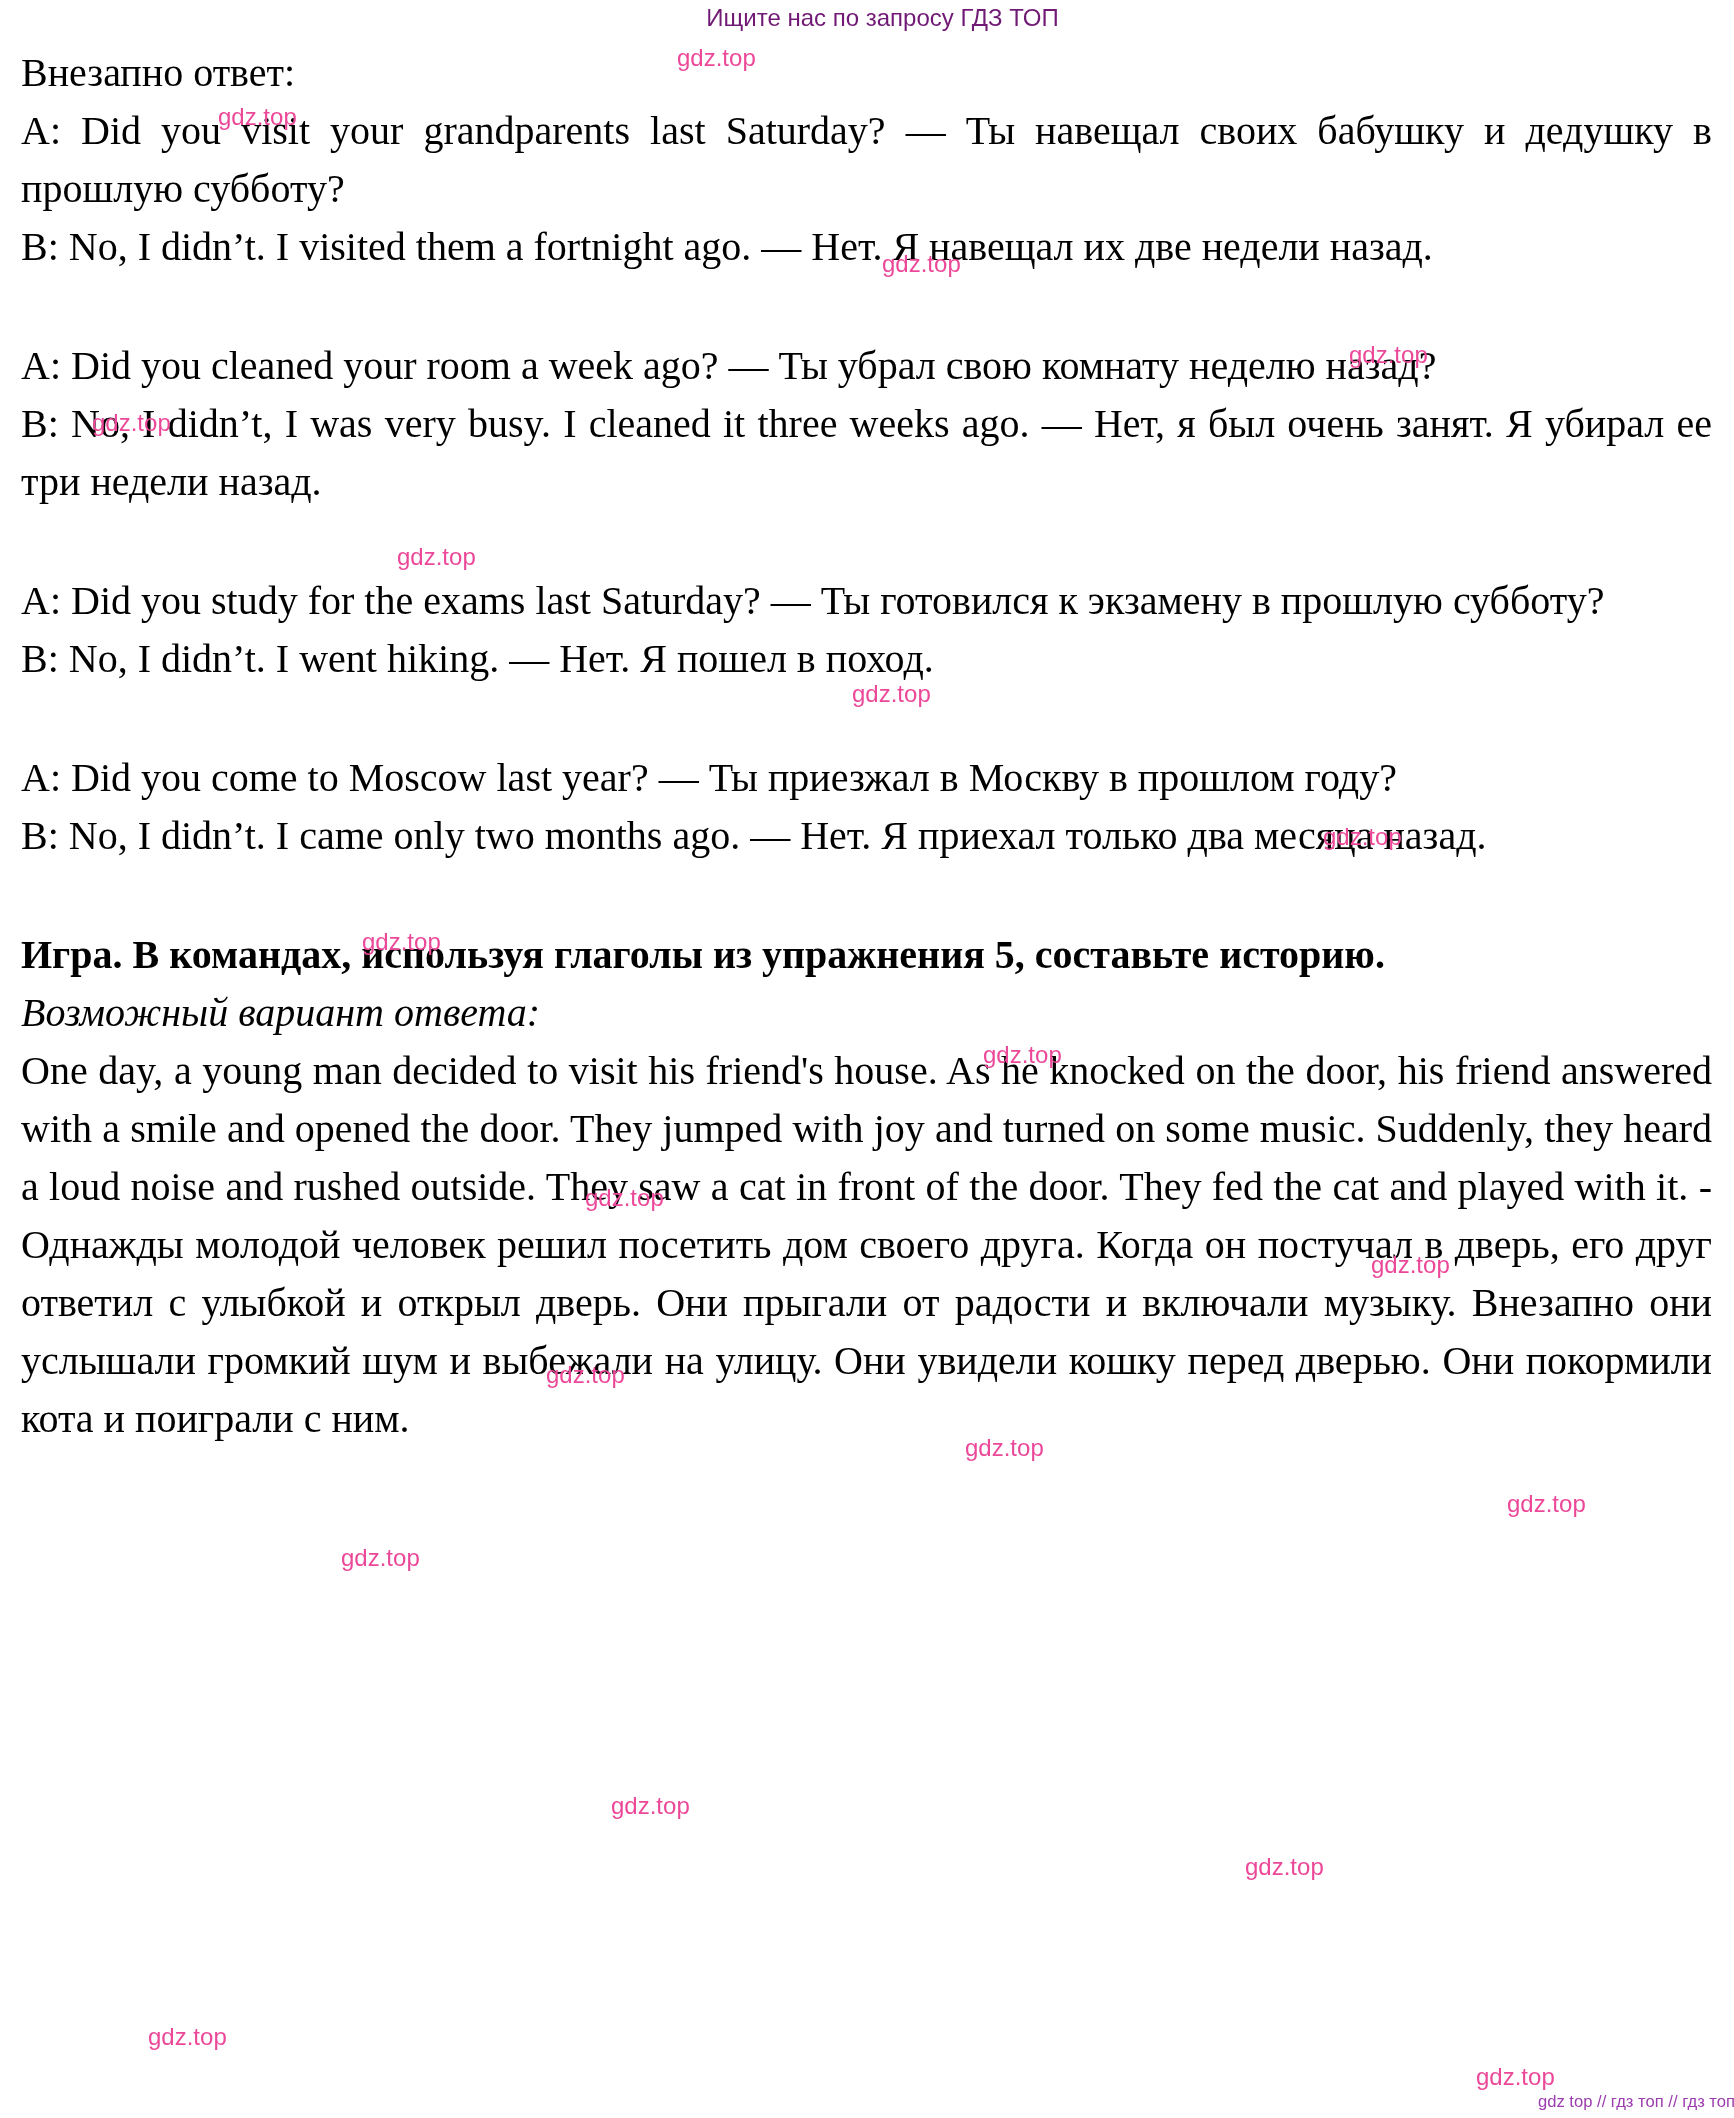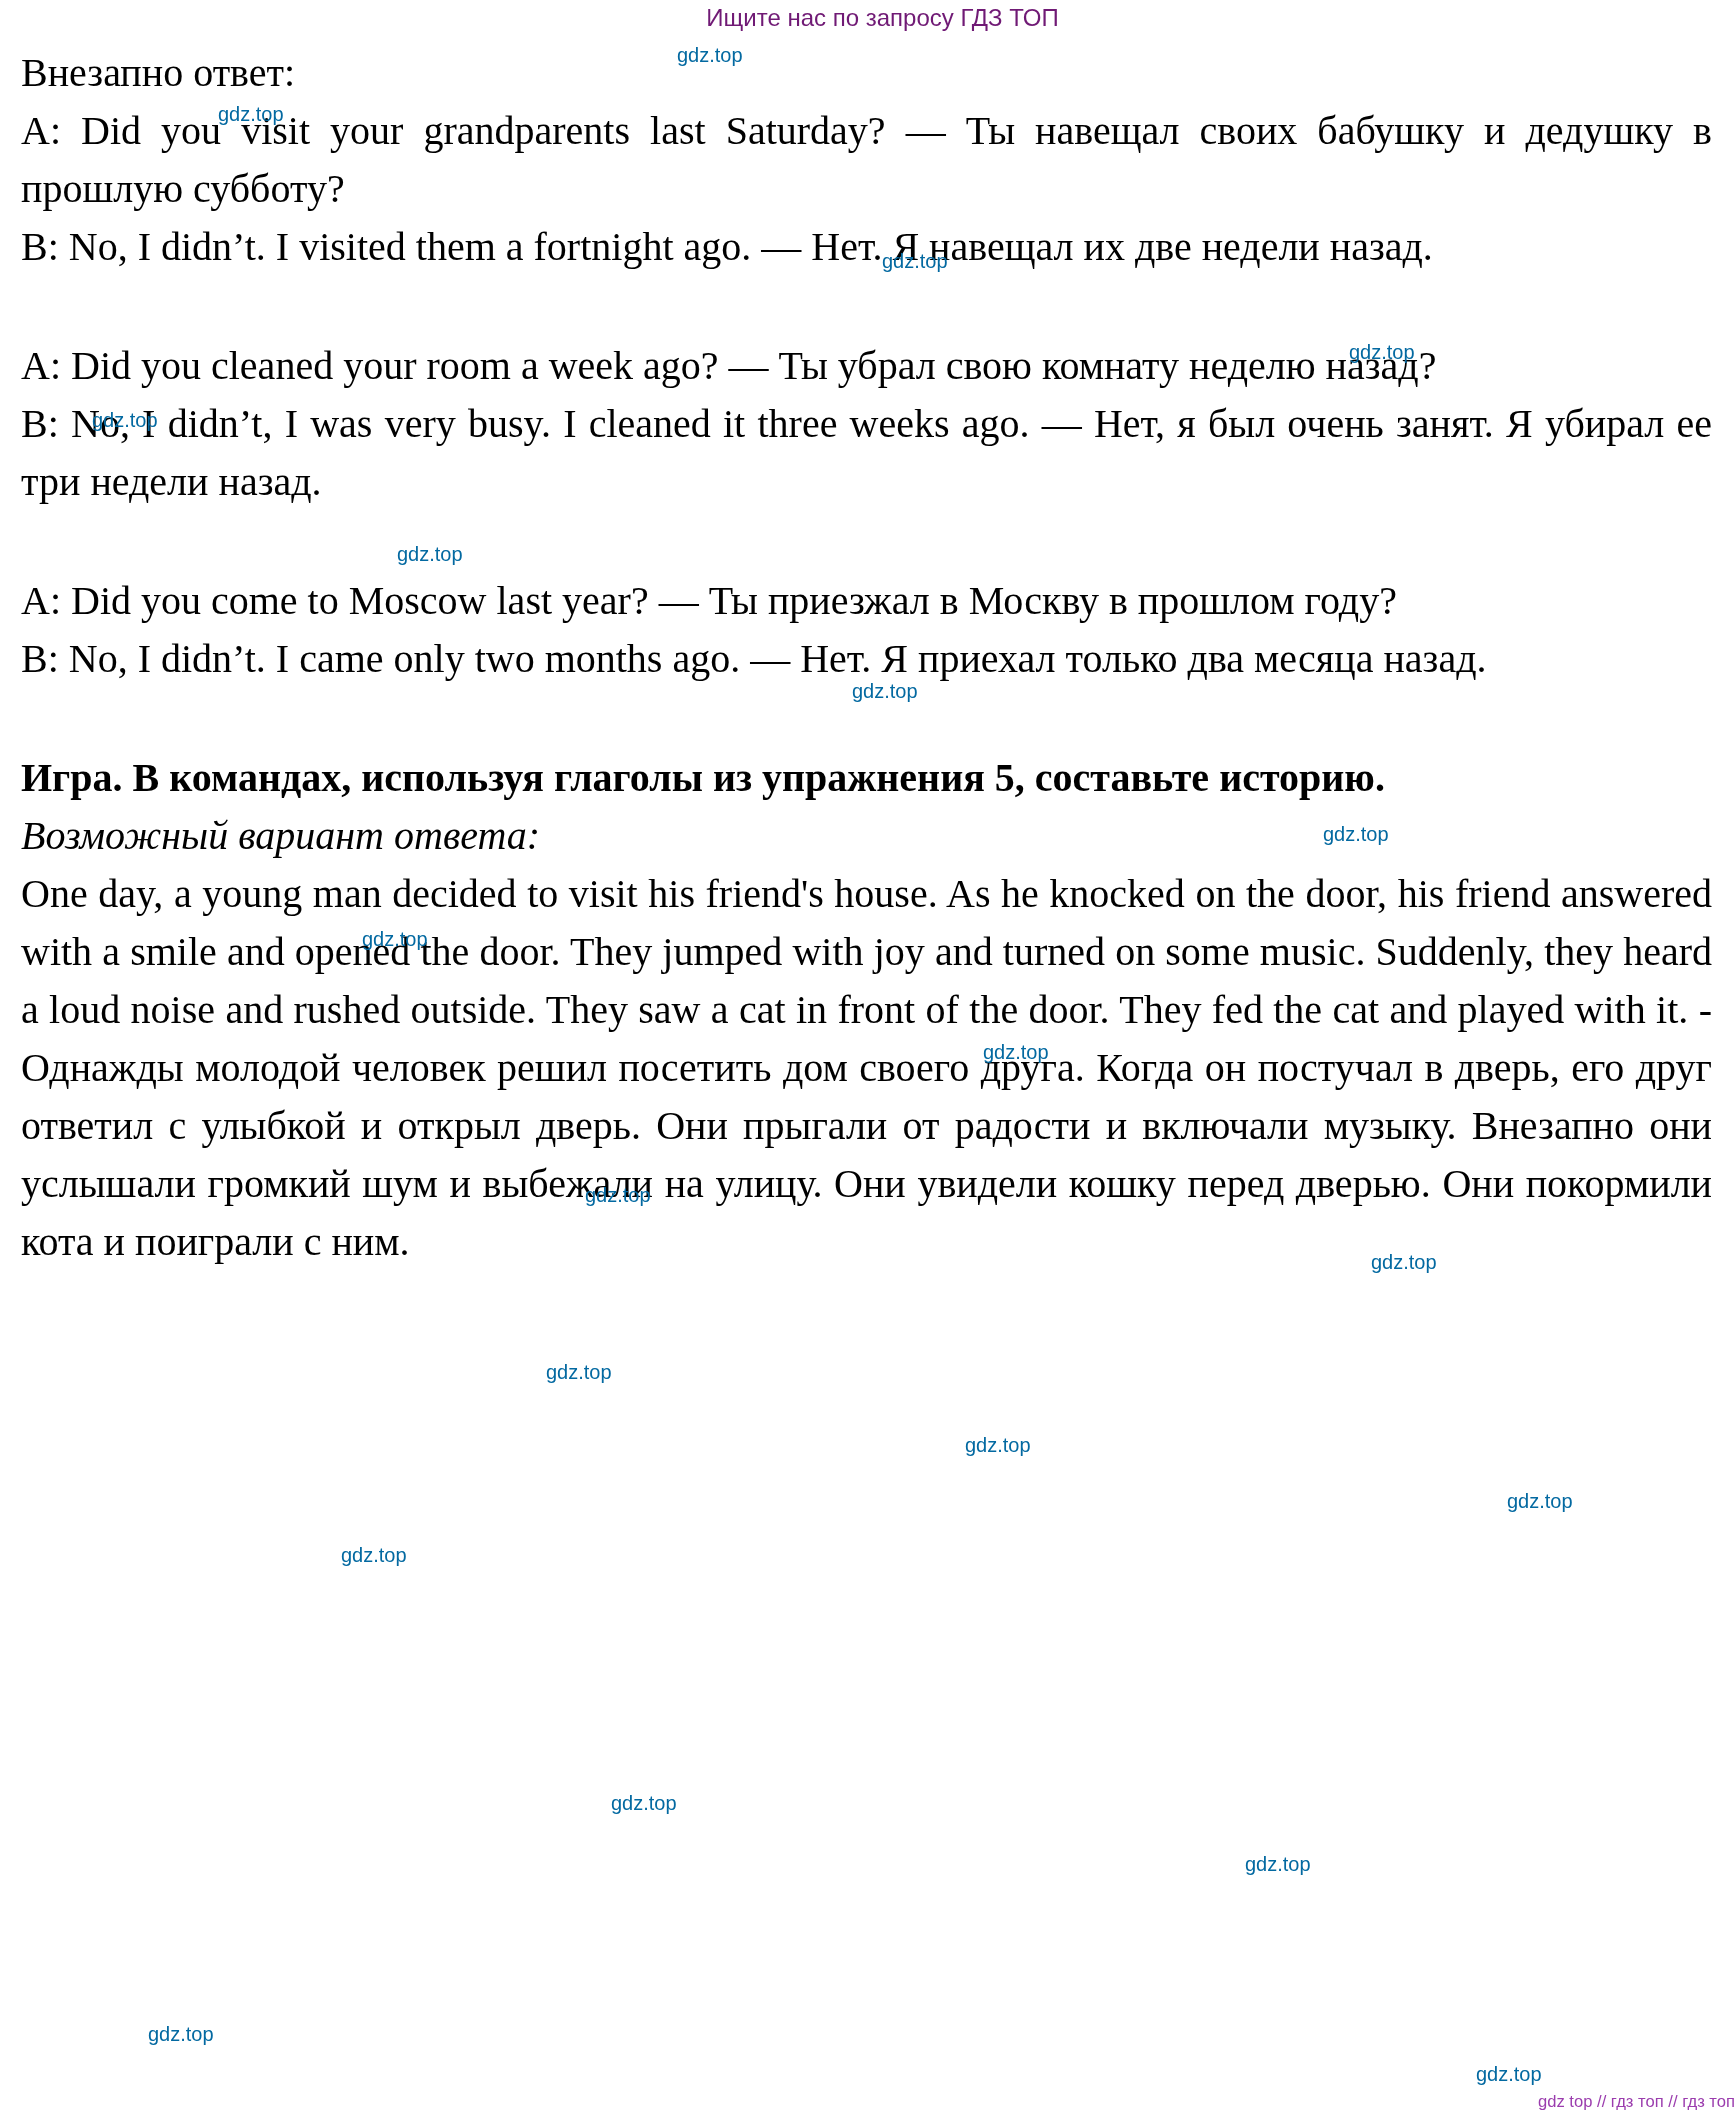--- a/index.html
+++ b/index.html
@@ -31,22 +31,22 @@
   }
   .content p { margin: 0; text-align: justify; }
   .intro-heading { margin-bottom: 61px; text-align: left !important; }
   .dialogue { margin-bottom: 61px; }
   .game-heading { font-weight: 700; margin-bottom: 61px; }
   .variant-heading { margin-bottom: 56px; text-align: right; font-style: italic; }
   .story { margin: 0; }
   .watermark {
     position: absolute;
     font-family: "Liberation Sans", "DejaVu Sans", sans-serif;
-    font-size: 20px;
-    color: #0369a1;
+    font-size: 24px;
+    color: #ec4899;
     white-space: nowrap;
   }
   .footer {
     position: absolute;
     bottom: 7px;
     left: 0;
     width: 100%;
     text-align: right;
     font-family: "Liberation Sans", "DejaVu Sans", sans-serif;
     font-size: 16.6px;
@@ -64,20 +64,24 @@
   <div class="dialogue">
     <p>A: Did you visit your grandparents last Saturday? — Ты навещал своих бабушку и дедушку в прошлую субботу?</p>
     <p>B: No, I didn’t. I visited them a fortnight ago. — Нет. Я навещал их две недели назад.</p>
   </div>
 
   <div class="dialogue">
     <p>A: Did you cleaned your room a week ago? — Ты убрал свою комнату неделю назад?</p>
     <p>B: No, I didn’t, I was very busy. I cleaned it three weeks ago. — Нет, я был очень занят. Я убирал ее три недели назад.</p>
   </div>
 
+  <div class="dialogue">
+    <p>A: Did you study for the exams last Saturday? — Ты готовился к экзамену в прошлую субботу?</p>
+    <p>B: No, I didn’t. I went hiking. — Нет. Я пошел в поход.</p>
+  </div>
 
   <div class="dialogue">
     <p>A: Did you come to Moscow last year? — Ты приезжал в Москву в прошлом году?</p>
     <p>B: No, I didn’t. I came only two months ago. — Нет. Я приехал только два месяца назад.</p>
   </div>
 
   <p class="game-heading">Игра. В командах, используя глаголы из упражнения 5, составьте историю.</p>
 
   <p class="variant-heading">Возможный вариант ответа:</p>
 

